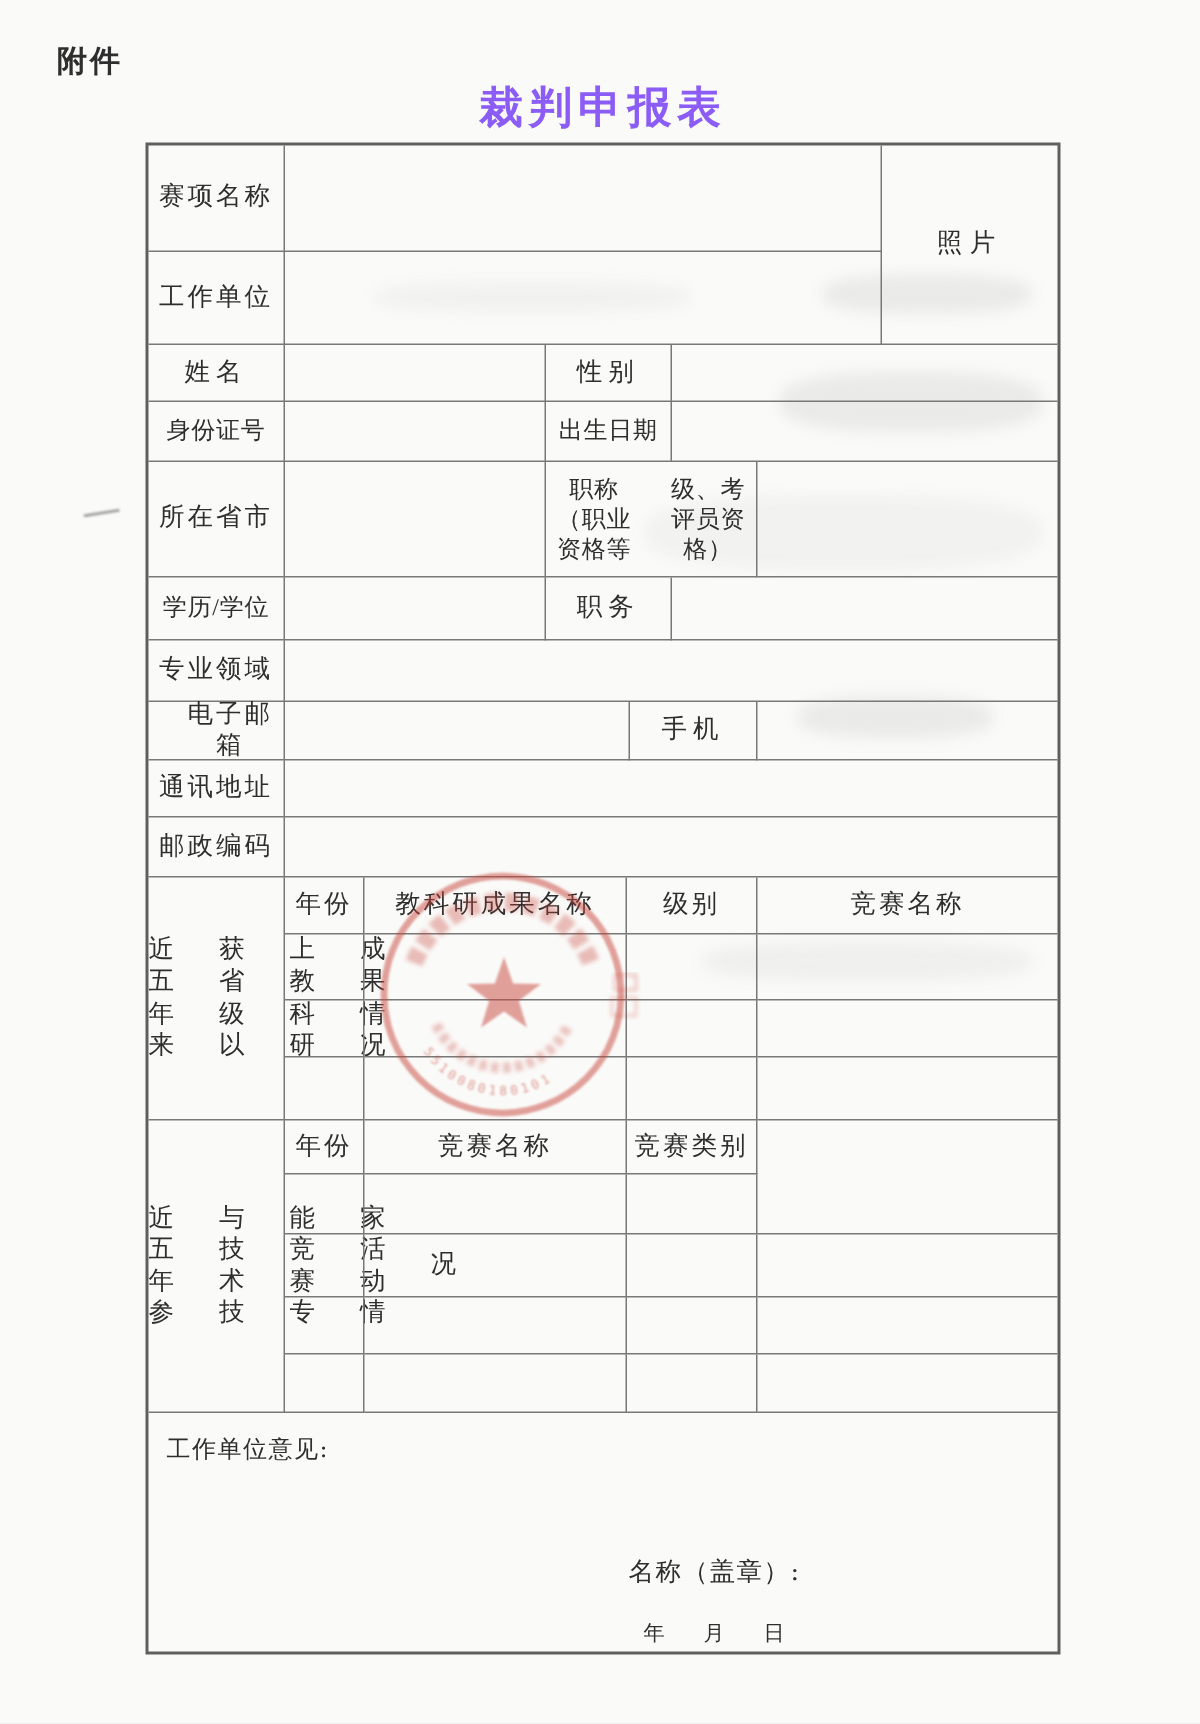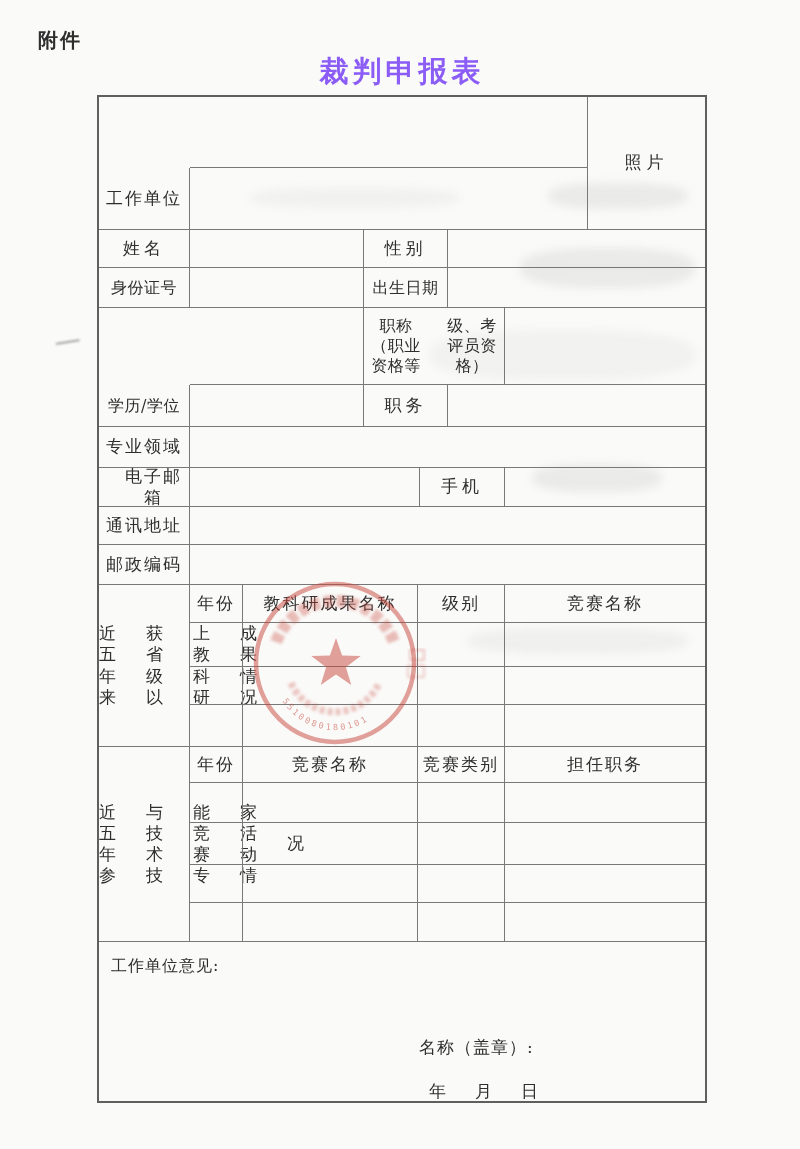--- a/index.html
+++ b/index.html
@@ -12,27 +12,27 @@
   .attachment{position:absolute;left:38px;top:27px;font-size:20px;font-weight:bold;letter-spacing:2px;}
   .title{position:absolute;left:97px;top:52px;width:610px;text-align:center;
          font-size:29px;font-weight:bold;letter-spacing:4px;color:#8b5cf6;}
   .form{position:absolute;left:97px;top:95px;width:610px;height:1008px;
         box-sizing:border-box;border:2px solid #5f5f5f;}
   .cell{position:absolute;box-sizing:border-box;
         border-right:1px solid #787878;border-bottom:1px solid #787878;
         display:flex;align-items:center;justify-content:center;
         font-size:17px;letter-spacing:2px;line-height:1.25;text-align:center;}
   .cell.nr{border-right:none;}
-  .cell.small{font-size:16px;letter-spacing:0.5px;}
+  .cell.small{font-size:16px;letter-spacing:0.5px;font-family:Liberation Serif, serif;}
   .cell.two-line{justify-content:center;gap:12px;font-size:16px;letter-spacing:0.5px;}
   .lblcol{flex-direction:row;justify-content:space-around;padding:8px 0;gap:28px;}
   .footer-cell{position:absolute;box-sizing:border-box;font-size:16px;}
   .footer-cell .opinion{position:absolute;left:12px;top:14px;letter-spacing:1px;}
   .footer-cell .sealline{position:absolute;left:320px;top:94px;font-size:17px;letter-spacing:1px;}
-  .footer-cell .dateline{position:absolute;left:330px;top:138px;font-size:17px;letter-spacing:6px;}
+  .footer-cell .dateline{position:absolute;left:330px;top:138px;font-size:14px;letter-spacing:6px;}
   .smudge{position:absolute;background:rgba(155,155,155,0.16);filter:blur(5px);border-radius:40%;}
   .penmark{position:absolute;left:56px;top:341px;width:24px;height:3px;
            border-top:2px solid rgba(80,80,80,0.5);filter:blur(0.8px);transform:rotate(-9deg);}
   .stamp{position:absolute;left:244px;top:572px;}
 </style>
 </head>
 <body>
 
 <div class="page">
 
@@ -42,20 +42,23 @@
   <div class="smudge" style="left:548px;top:183px;width:140px;height:26px;"></div>
   <div class="smudge" style="left:250px;top:188px;width:210px;height:20px;opacity:.6;"></div>
   <div class="smudge" style="left:520px;top:248px;width:175px;height:40px;"></div>
   <div class="smudge" style="left:430px;top:330px;width:265px;height:50px;opacity:.55;"></div>
   <div class="smudge" style="left:532px;top:464px;width:130px;height:28px;"></div>
   <div class="smudge" style="left:468px;top:628px;width:220px;height:26px;opacity:.7;"></div>
   <div class="penmark"></div>
 
   <div class="form">
 
+    <div class="cell" style="left:0;top:0;width:91px;height:71px;">
+        <span>赛项名称</span>
+      </div>
     <div class="cell" style="left:91px;top:0;width:398px;height:71px;"></div>
     <div class="cell nr" style="left:489px;top:0;width:117px;height:133px;letter-spacing:5px;">
         <span>照片</span>
       </div>
     <div class="cell" style="left:0;top:71px;width:91px;height:62px;">
         <span>工作单位</span>
       </div>
     <div class="cell" style="left:91px;top:71px;width:398px;height:62px;"></div>
 
     <div class="cell" style="left:0;top:133px;width:91px;height:38px;letter-spacing:4px;">
@@ -69,20 +72,23 @@
 
     <div class="cell small" style="left:0;top:171px;width:91px;height:40px;">
         <span>身份证号</span>
       </div>
     <div class="cell" style="left:91px;top:171px;width:174px;height:40px;"></div>
     <div class="cell small" style="left:265px;top:171px;width:84px;height:40px;">
         <span>出生日期</span>
       </div>
     <div class="cell nr" style="left:349px;top:171px;width:257px;height:40px;"></div>
 
+    <div class="cell" style="left:0;top:211px;width:91px;height:77px;">
+        <span>所在省市</span>
+      </div>
     <div class="cell" style="left:91px;top:211px;width:174px;height:77px;"></div>
     <div class="cell two-line" style="left:265px;top:211px;width:141px;height:77px;">
       <span>职称（职业资格等</span>
       <span>级、考评员资格）</span>
     </div>
     <div class="cell nr" style="left:406px;top:211px;width:200px;height:77px;"></div>
 
     <div class="cell small" style="left:0;top:288px;width:91px;height:42px;">
         <span>学历/学位</span>
       </div>
@@ -158,23 +164,20 @@
       <span>况</span>
     </div>
     <div class="cell" style="left:91px;top:650px;width:53px;height:36px;">
         <span>年份</span>
       </div>
     <div class="cell" style="left:144px;top:650px;width:175px;height:36px;">
         <span>竞赛名称</span>
       </div>
     <div class="cell" style="left:319px;top:650px;width:87px;height:36px;">
         <span>竞赛类别</span>
-      </div>
-    <div class="cell nr" style="left:406px;top:650px;width:200px;height:36px;">
-        <span>担任职务</span>
       </div>
 
     <div class="cell" style="left:91px;top:686px;width:53px;height:40px;"></div>
     <div class="cell" style="left:144px;top:686px;width:175px;height:40px;"></div>
     <div class="cell" style="left:319px;top:686px;width:87px;height:40px;"></div>
     <div class="cell nr" style="left:406px;top:686px;width:200px;height:40px;"></div>
 
     <div class="cell" style="left:91px;top:726px;width:53px;height:42px;"></div>
     <div class="cell" style="left:144px;top:726px;width:175px;height:42px;"></div>
     <div class="cell" style="left:319px;top:726px;width:87px;height:42px;"></div>

